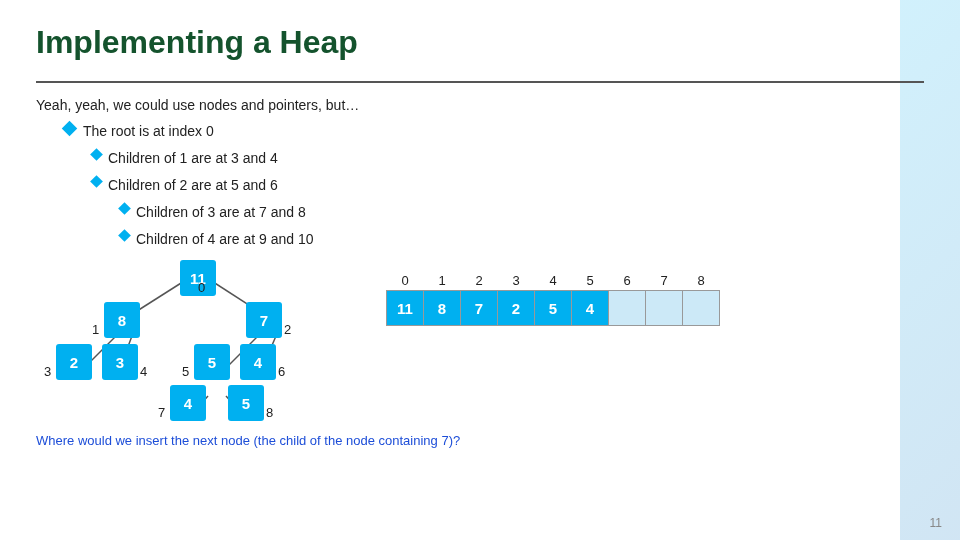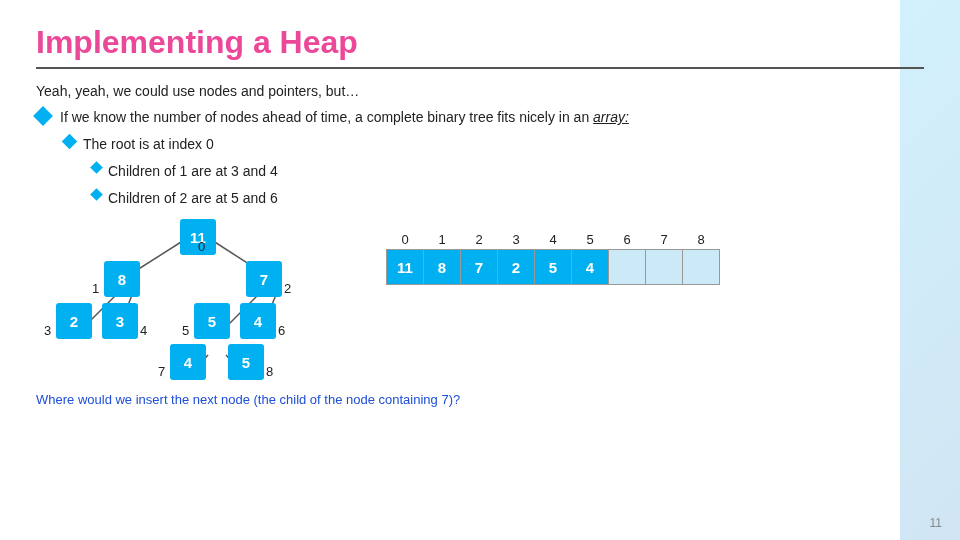--- a/index.html
+++ b/index.html
@@ -16,24 +16,24 @@
     .slide {
       width: 960px;
       height: 540px;
       padding: 24px 36px 16px 36px;
       position: relative;
     }
 
     .title {
       font-size: 32px;
       font-weight: bold;
-      color: #ec4899;
+      color: #14532d;
       margin-bottom: 14px;
       border-bottom: 2px solid #555;
-      padding-bottom: 6px;
+      padding-bottom: 20px;
     }
 
     .subtitle {
       font-size: 14px;
       color: #222;
       margin-bottom: 8px;
     }
 
     .bullet {
       display: flex;
@@ -215,44 +215,48 @@
 
 <div class="slide">
   <div class="blue-accent"></div>
   <div class="slide-content">
 
     <div class="title">Implementing a Heap</div>
 
     <div class="subtitle">Yeah, yeah, we could use nodes and pointers, but…</div>
 
 
-    <div class="bullet">
-      <div class="diamond"></div>
-      <div class="bullet-text">
-        <span>If we know the number of nodes ahead of time,  a complete binary tree fits nicely in an </span><span class="underline italic">array:</span>
-      </div>
-    </div>
 
     <div class="sub-bullets">
 
       <div class="bullet">
         <div class="sub-diamond"></div>
         <div class="bullet-text">The root is at index 0</div>
       </div>
 
       <div class="sub-sub-bullets">
 
         <div class="bullet">
           <div class="sub-sub-diamond"></div>
           <div class="bullet-text">Children of 1 are at 3 and 4</div>
         </div>
 
         <div class="bullet">
           <div class="sub-sub-diamond"></div>
           <div class="bullet-text">Children of 2 are at 5 and 6</div>
+        </div>
+        <div class="sub-sub-sub-bullets">
+          <div class="bullet">
+            <div class="sub-sub-diamond"></div>
+            <div class="bullet-text">Children of 3 are at 7 and 8</div>
+          </div>
+          <div class="bullet">
+            <div class="sub-sub-diamond"></div>
+            <div class="bullet-text">Children of 4 are at 9 and 10</div>
+          </div>
         </div>
       </div>
     </div>
 
 
     <div class="diagram-area">
 
       <div class="tree-container">
         <svg class="tree-svg">
 

